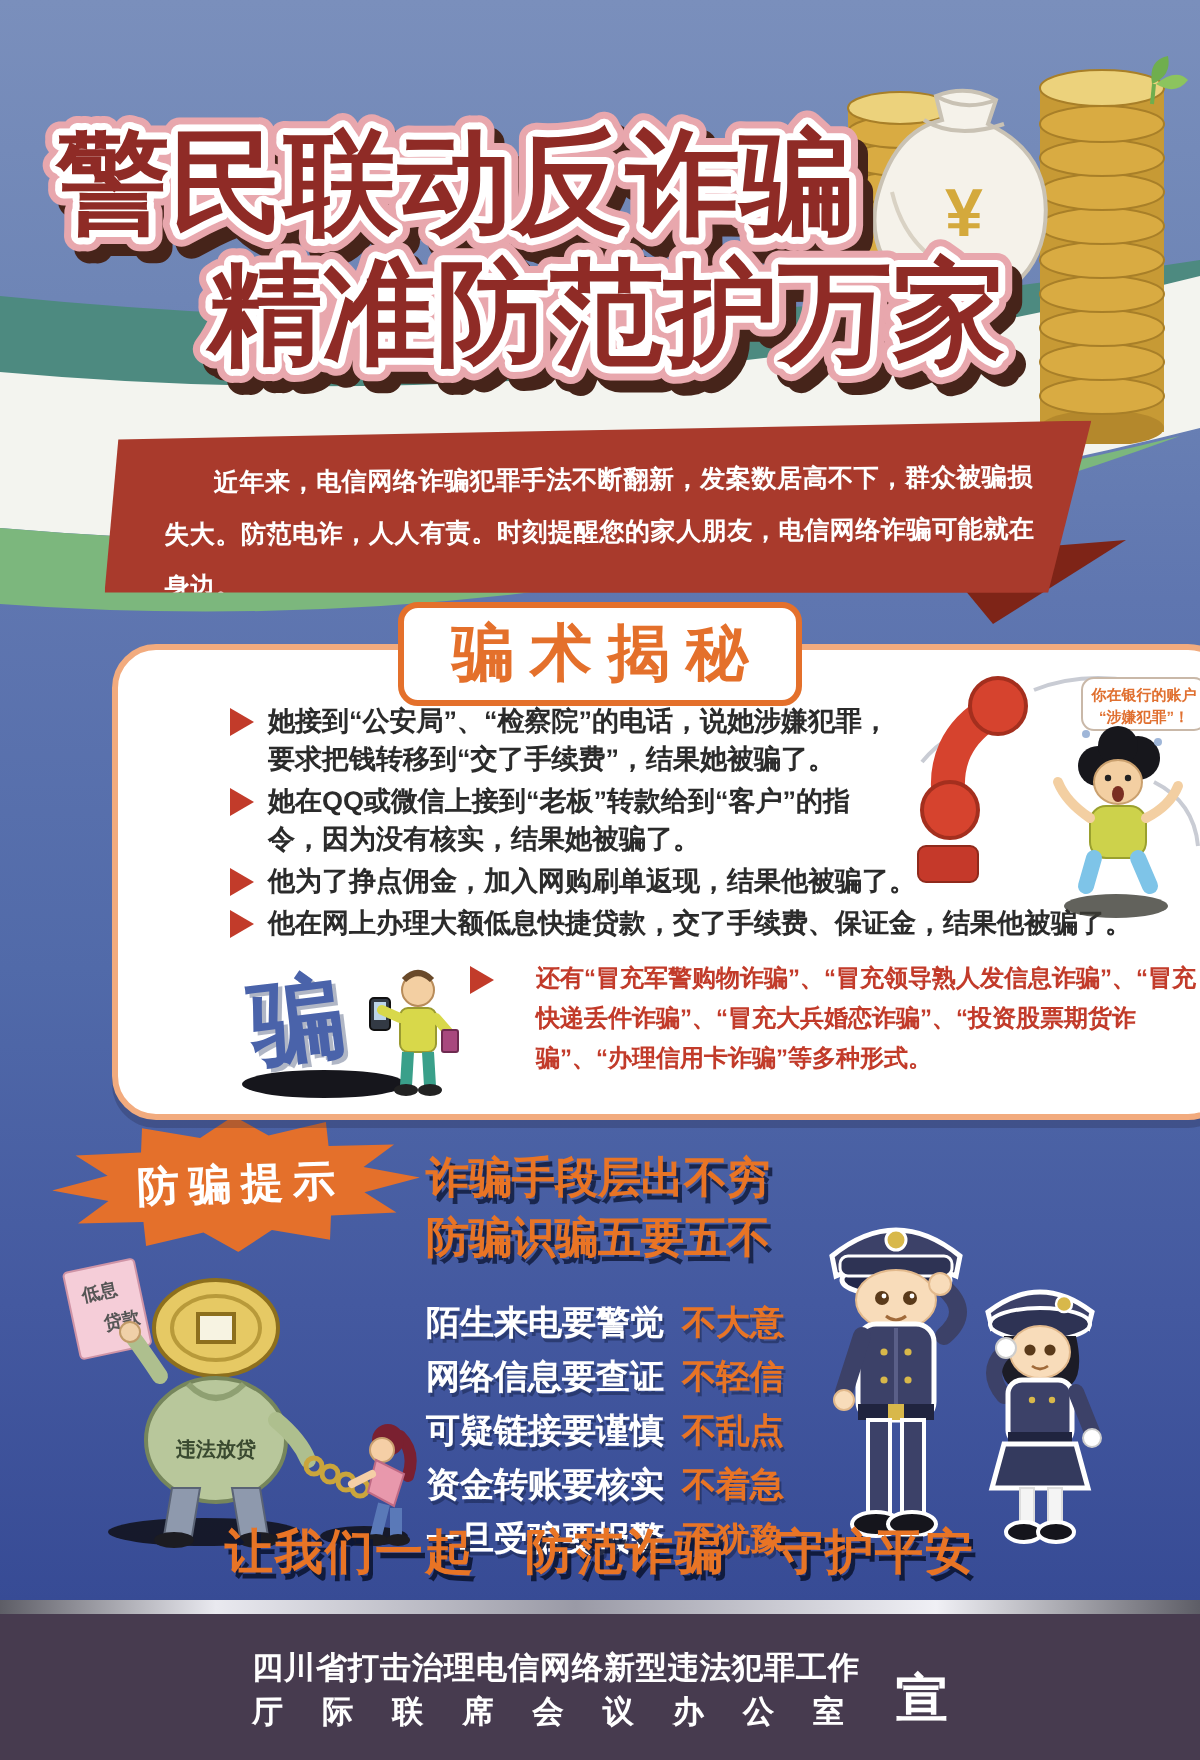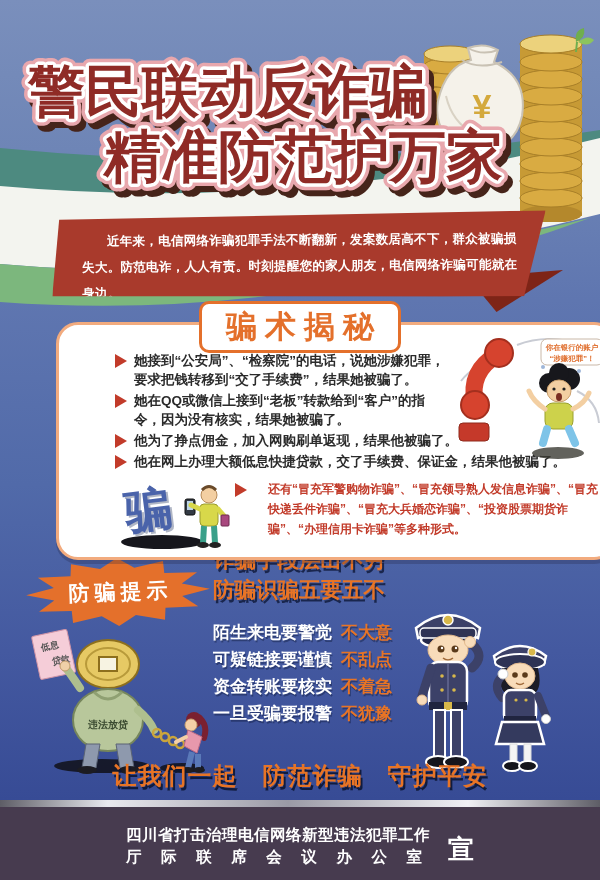--- a/index.html
+++ b/index.html
@@ -49,21 +49,21 @@
     transform:rotate(-7deg);text-shadow:2px 2px 0 rgba(30,45,90,.35);}
   .stamp-man{position:absolute;left:66px;top:4px;width:50px;height:66px;}
   .more-row{display:flex;gap:21px;font-size:12px;line-height:20px;font-weight:bold;color:#c23b2a;}
   .more-row .tri{margin-top:4px;}
   .more-row p{margin:0;}
   
   .burst{position:absolute;left:26px;top:558px;width:184px;height:68px;background:#e4702b;z-index:2;
     transform:rotate(-2deg);display:flex;align-items:center;justify-content:center;
     clip-path:polygon(100% 50%,84.8% 59.3%,93.3% 75%,75.5% 75.5%,75% 93.3%,59.3% 84.8%,50% 100%,40.7% 84.8%,25% 93.3%,24.5% 75.5%,6.7% 75%,15.2% 59.3%,0% 50%,15.2% 40.7%,6.7% 25%,24.5% 24.5%,25% 6.7%,40.7% 15.2%,50% 0%,59.3% 15.2%,75% 6.7%,75.5% 24.5%,93.3% 25%,84.8% 40.7%);}
   .burst span{color:#fff;font-size:21px;font-weight:900;letter-spacing:5px;text-indent:5px;}
-  .tips-col{position:absolute;left:213px;top:545px;z-index:2;}
+  .tips-col{position:absolute;left:213px;top:574px;z-index:2;}
   .tips-slogan{font-size:21.5px;font-weight:900;color:#e87425;line-height:30px;white-space:nowrap;
     text-shadow:2px 3px 0 rgba(18,28,62,.85);}
   .rules{margin-top:14px;}
   .rule{font-size:17px;font-weight:bold;line-height:27px;white-space:nowrap;}
   .rule .do{color:#fff;text-shadow:1px 2px 0 rgba(10,20,50,.4);}
   .rule .dont{color:#e87425;margin-left:9px;text-shadow:1px 2px 0 rgba(10,20,50,.4);}
   .loan-svg{position:absolute;left:28px;top:626px;width:182px;height:152px;z-index:1;}
   .police-svg{position:absolute;left:398px;top:594px;width:168px;height:188px;z-index:2;}
   
   .bottom-slogan{position:absolute;left:0;top:760px;width:100%;text-align:center;z-index:2;
@@ -239,20 +239,23 @@
   </div>
 
   <div class="tips-col">
     <div class="tips-slogan">诈骗手段层出不穷</div>
     <div class="tips-slogan">防骗识骗五要五不</div>
     <div class="rules">
       <div class="rule">
         <span class="do">陌生来电要警觉</span><span class="dont">不大意</span>
       </div>
       <div class="rule">
+        <span class="do">网络信息要查证</span><span class="dont">不轻信</span>
+      </div>
+      <div class="rule">
         <span class="do">可疑链接要谨慎</span><span class="dont">不乱点</span>
       </div>
       <div class="rule">
         <span class="do">资金转账要核实</span><span class="dont">不着急</span>
       </div>
       <div class="rule">
         <span class="do">一旦受骗要报警</span><span class="dont">不犹豫</span>
       </div>
     </div>
   </div>

